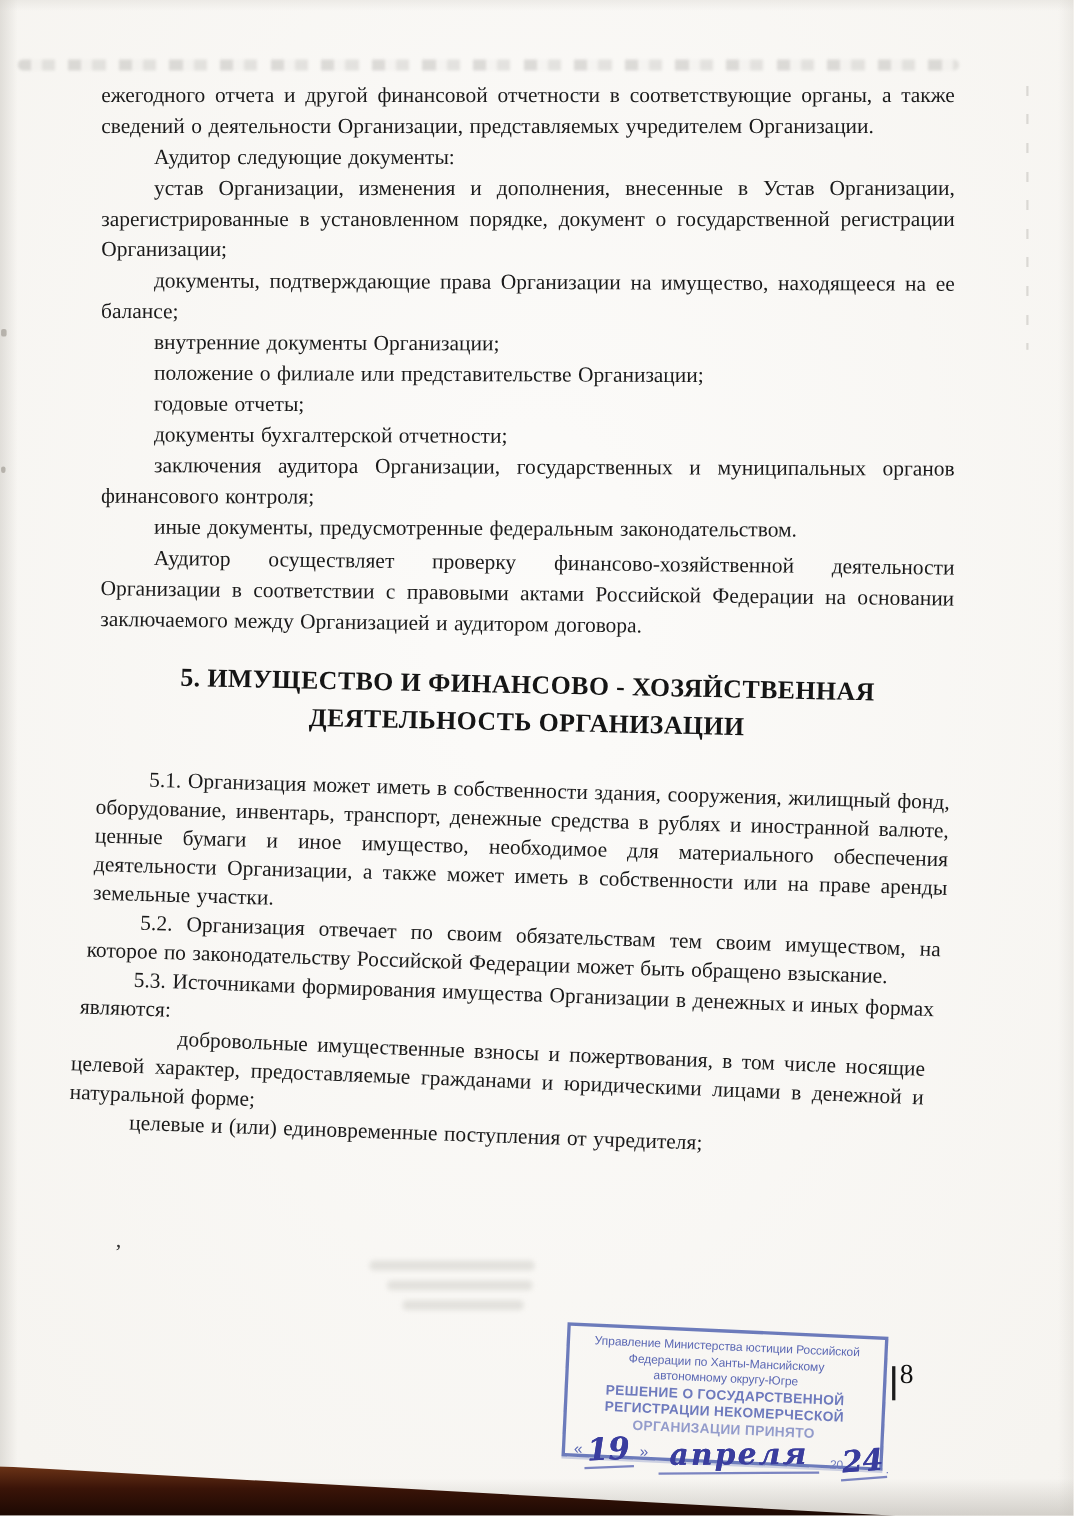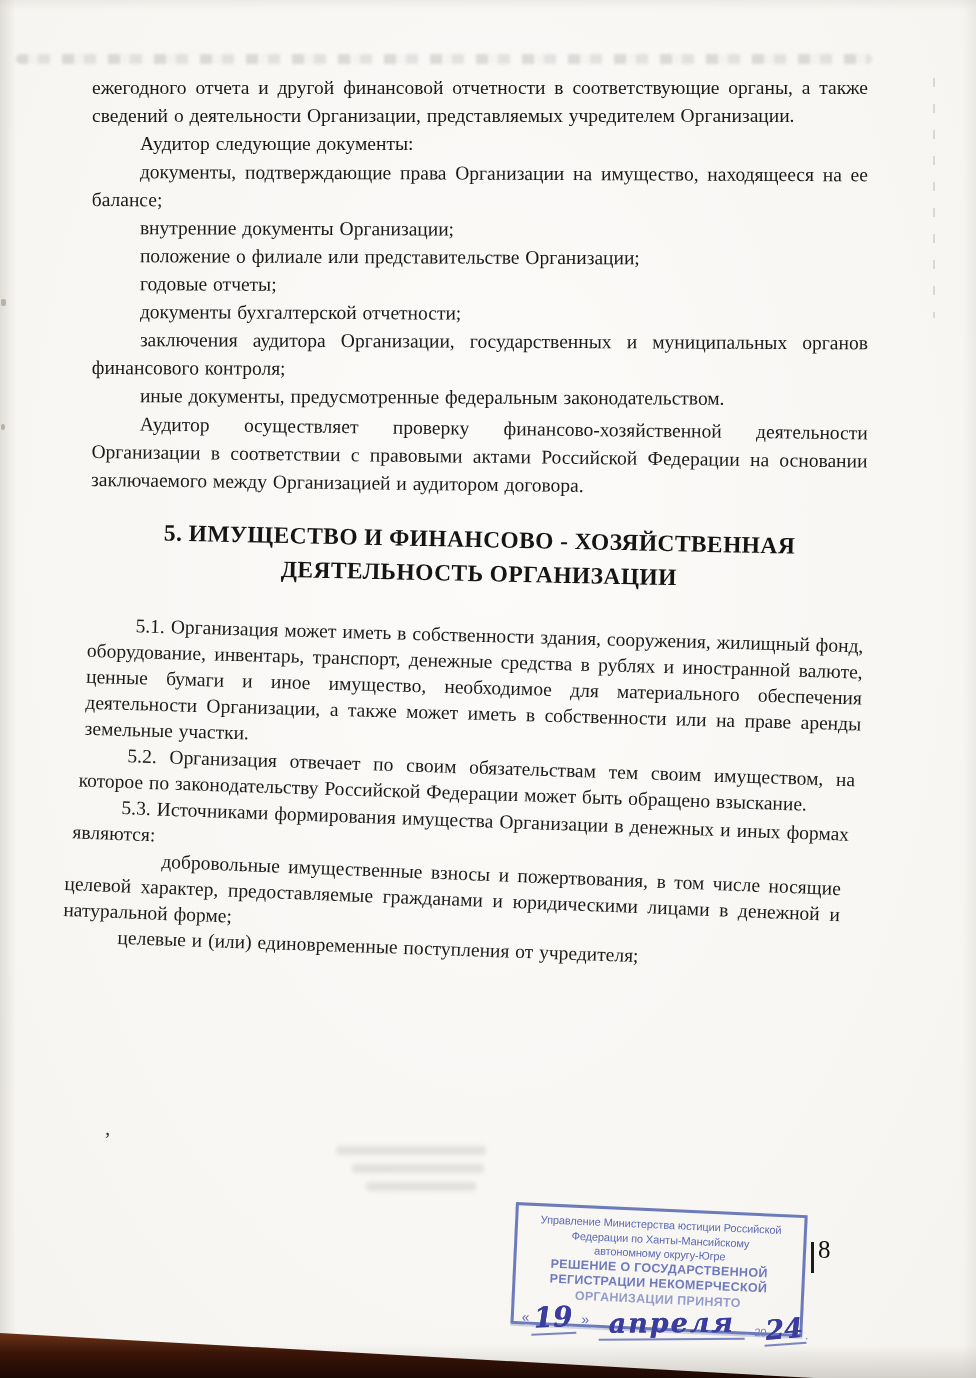--- a/index.html
+++ b/index.html
@@ -106,20 +106,21 @@
 <div class="scan">
 
   <div class="smudge-top"></div>
   <div class="speck s1"></div>
   <div class="speck s2"></div>
   <div class="crease-right"></div>
 
   <div class="content">
     <p class="p noindent">ежегодного отчета и другой финансовой отчетности в соответствующие органы, а также сведений о деятельности Организации, представляемых учредителем Организации.</p>
     <p class="p">Аудитор следующие документы:</p>
+    <p class="p">устав Организации, изменения и дополнения, внесенные в Устав Организации, зарегистрированные в установленном порядке, документ о государственной регистрации Организации;</p>
     <p class="p tilt-a">документы, подтверждающие права Организации на имущество, находящееся на ее балансе;</p>
     <p class="p tilt-a">внутренние документы Организации;</p>
     <p class="p tilt-a">положение о филиале или представительстве Организации;</p>
     <p class="p tilt-a">годовые отчеты;</p>
     <p class="p tilt-a">документы бухгалтерской отчетности;</p>
     <p class="p tilt-a">заключения аудитора Организации, государственных и муниципальных органов финансового контроля;</p>
     <p class="p tilt-a">иные документы, предусмотренные федеральным законодательством.</p>
     <p class="p tilt-b">Аудитор осуществляет проверку финансово-хозяйственной деятельности Организации в соответствии с правовыми актами Российской Федерации на основании заключаемого между Организацией и аудитором договора.</p>
 
     <h2 class="heading">

